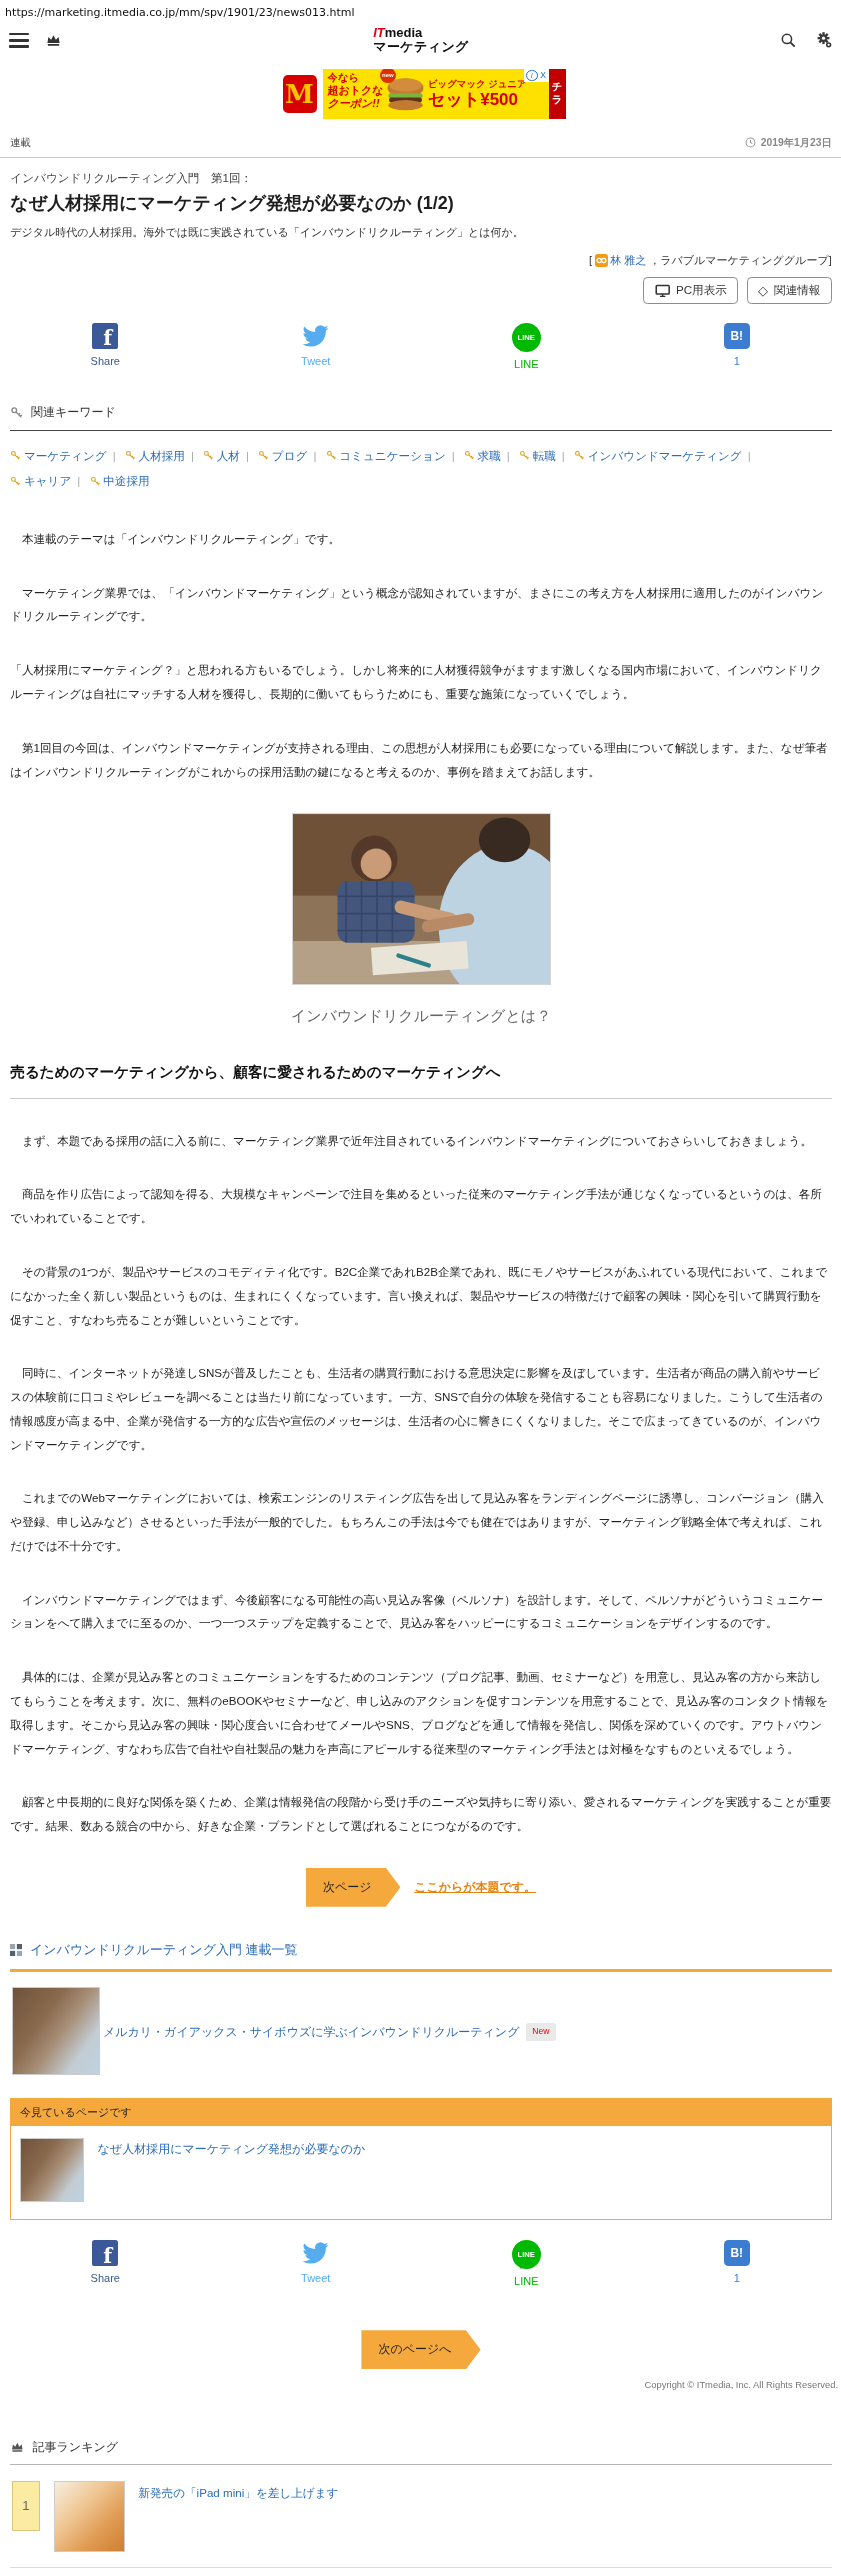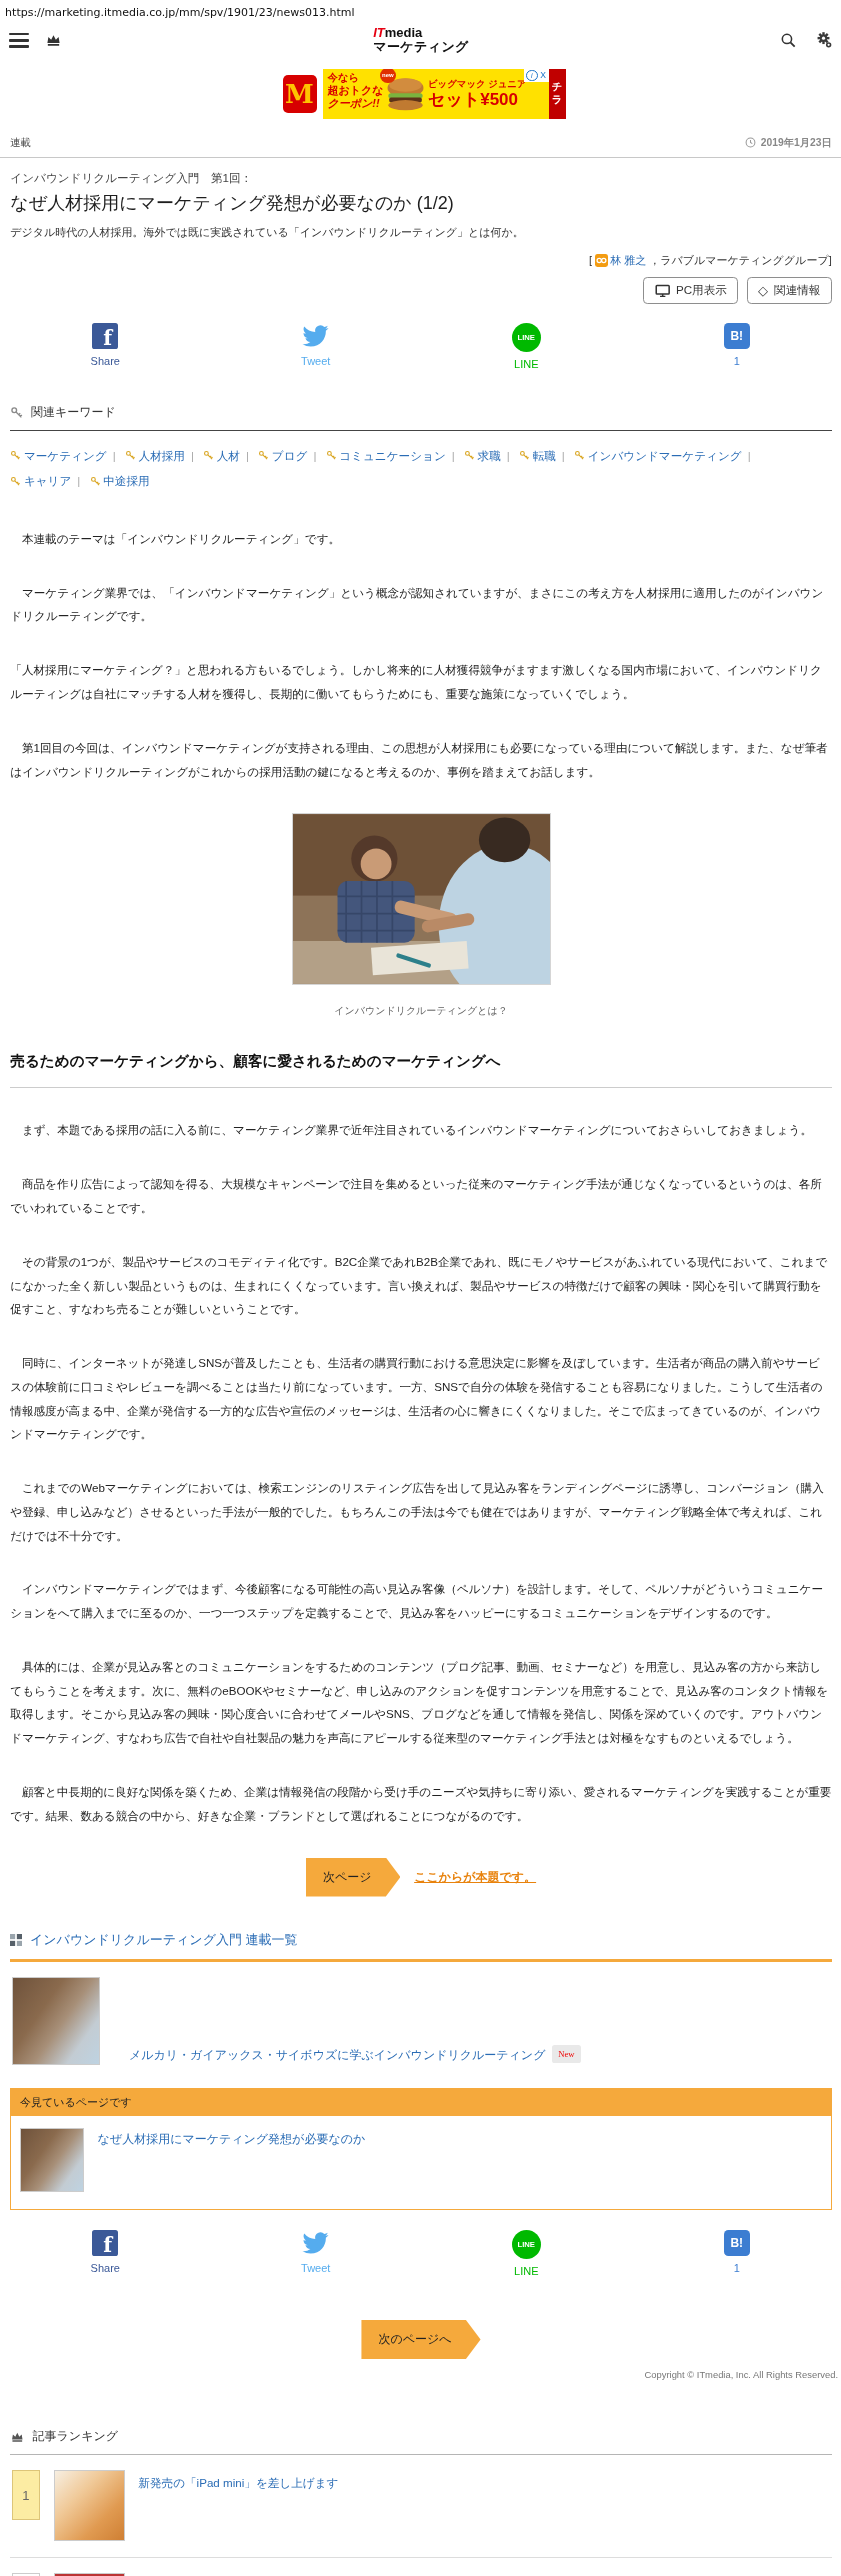--- a/index.html
+++ b/index.html
@@ -40,21 +40,21 @@
   .ad-info{border:0.9px solid #1a73c8;border-radius:50%;width:9.4px;height:9.4px;display:flex;align-items:center;justify-content:center;font-size:6.9px;font-style:italic;}
 
   
   .meta-row{display:flex;justify-content:space-between;align-items:center;padding:8.6px 10.3px 6.9px;border-bottom:0.9px solid #c8c8c8;}
   .meta-cat{font-size:10.3px;color:#444;cursor:pointer;}
   .meta-date{font-size:10.3px;color:#888;display:flex;align-items:center;gap:4.3px;font-weight:bold;}
 
   
   .article-head{padding:3.4px 10.3px 0;}
   .series-label{font-size:11.6px;color:#444;margin:10.3px 0 3.4px;}
-  h1.title{font-size:18px;font-weight:400;color:#1e1e1e;margin:3.4px 0 8.6px;line-height:1.45;}
+  h1.title{font-size:18px;font-weight:700;color:#1e1e1e;margin:3.4px 0 8.6px;line-height:1.45;}
   .lead{font-size:11px;color:#333;margin:0 0 13.7px;}
   .author-line{text-align:right;font-size:11px;color:#333;margin:5.1px 0 8.6px;}
   .author-line a{color:#2a6cb5;}
   .author-icon{vertical-align:-2.6px;margin:0 2.6px;}
   .head-buttons{display:flex;justify-content:flex-end;gap:8.6px;margin:6.9px 0 3.4px;}
   .hbtn{display:flex;align-items:center;gap:6px;border:0.9px solid #8e8e8e;border-radius:4.3px;padding:5.1px 10.3px;font-size:11.6px;background:#fff;color:#333;cursor:pointer;}
   .diamond{font-size:13px;color:#333;}
 
   
   .share-row{display:flex;padding:15.4px 0 17px;}
@@ -76,32 +76,32 @@
   .kw-list{padding:12px 0 3.4px;font-size:11.6px;line-height:2.2;}
   .kw{color:#2a6cb5;white-space:nowrap;cursor:pointer;}
   .kw .kicon{color:#d9a520;vertical-align:-1.7px;margin-right:2.6px;}
   .kw-sep{color:#aaa;margin:0 6px;}
 
   
   .body-text{padding:0 10.3px;font-size:11.6px;line-height:2.05;color:#222;}
   .body-text p{margin:30px 0;}
   figure{margin:22px 0 19px;text-align:center;}
   .art-img{display:inline-block;border:0.9px solid #d5d5d5;}
-  figcaption{font-size:10px;color:#666;margin-top:7.7px;}
+  figcaption{font-size:15px;color:#666;margin-top:7.7px;}
   h2.sec-heading{font-size:14.6px;font-weight:bold;color:#111;margin:26px 0 3.4px;padding:0 0 10.3px;border-bottom:0.9px solid #ccc;}
 
   
   .next-inline{display:flex;justify-content:center;align-items:center;gap:13.7px;margin:29px 0 34px;}
   .next-btn{background:#f5a93c;color:#222;font-size:12px;padding:11px 29px 11px 17px;clip-path:polygon(0 0,calc(100% - 14.6px) 0,100% 50%,calc(100% - 14.6px) 100%,0 100%);cursor:pointer;white-space:nowrap;}
   .next-link{color:#e8820c;font-size:12px;font-weight:bold;text-decoration:underline;cursor:pointer;}
 
   
   .series-sec{padding:0 10.3px;margin-top:22px;}
   .series-head{display:flex;align-items:center;gap:7.7px;color:#2a6cb5;font-size:13px;padding-bottom:10.3px;border-bottom:3.4px solid #f5a93c;}
-  .series-item{display:flex;gap:29px;padding:15.4px 1.7px;cursor:pointer;align-items:flex-end;font-family:Liberation Serif, serif;}
+  .series-item{display:flex;gap:3px;padding:15.4px 1.7px;cursor:pointer;align-items:center;}
   .s-thumb{width:86px;height:86px;border:0.9px solid #ccc;flex:none;}
   .s-title{color:#2a6cb5;font-size:12px;line-height:1.7;padding-top:1.7px;}
   .new-badge{display:inline-block;background:#e9e9e9;color:#e00;font-size:8.6px;padding:1.7px 6px;border-radius:2.6px;margin-left:6.9px;vertical-align:1.7px;}
   .current-box{border:1.7px solid #f5a93c;margin:6.9px 0 5.1px;}
   .current-head{background:#f5a93c;color:#222;font-size:11px;padding:6px 8.6px;}
   .current-item{display:flex;gap:13.7px;padding:12px 8.6px 17px;cursor:pointer;align-items:flex-start;}
   .c-thumb{width:62px;height:62px;border:0.9px solid #ccc;flex:none;}
 
   .next-bottom{display:flex;justify-content:center;margin:26px 0 8.6px;}
   .copyright-right{text-align:right;font-size:9.4px;color:#777;padding:0 4px;margin:10px 0 38px;}

